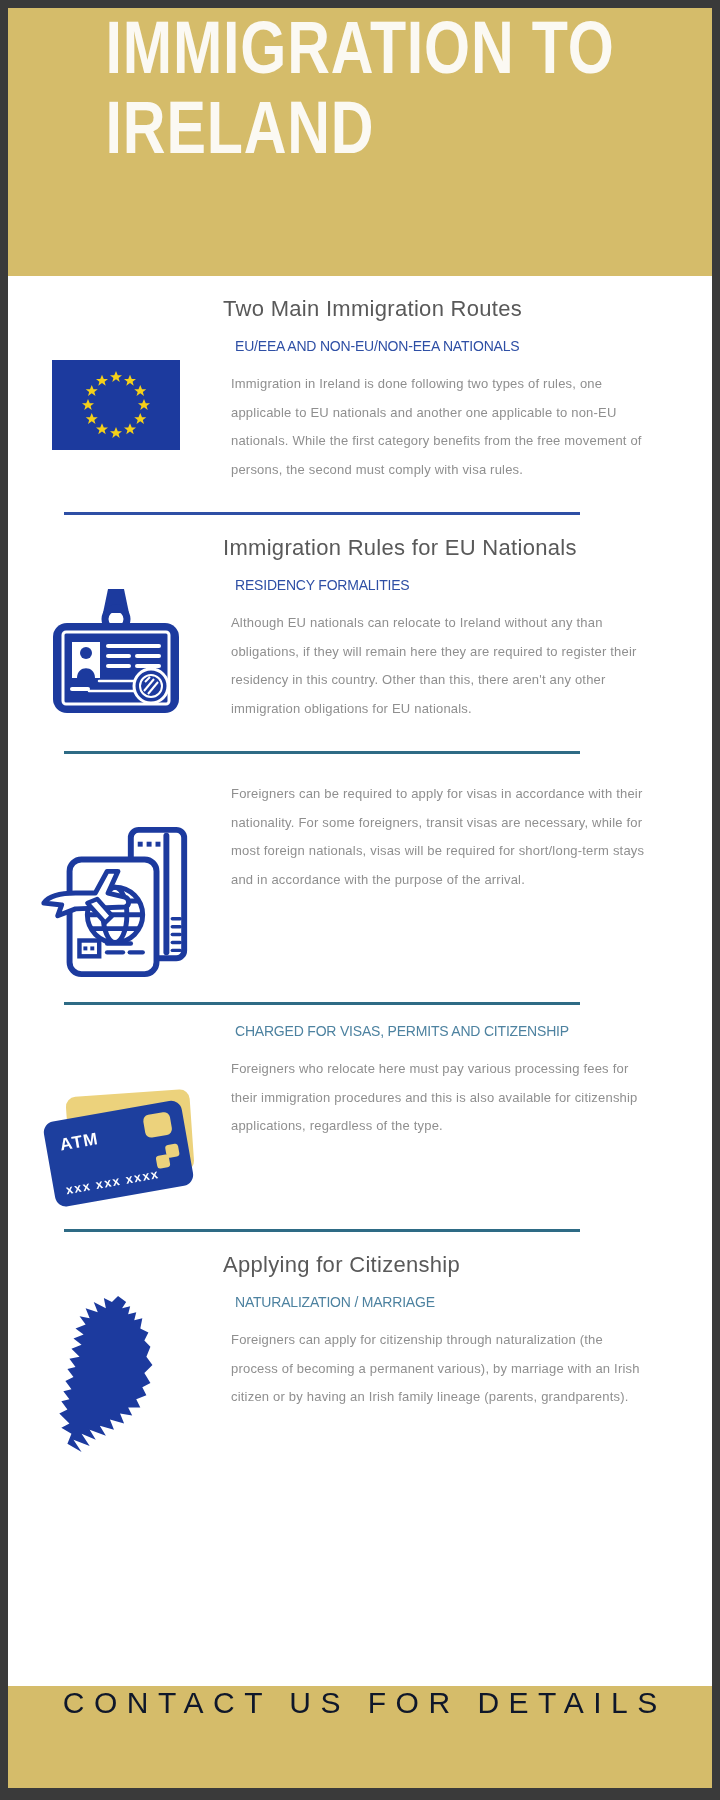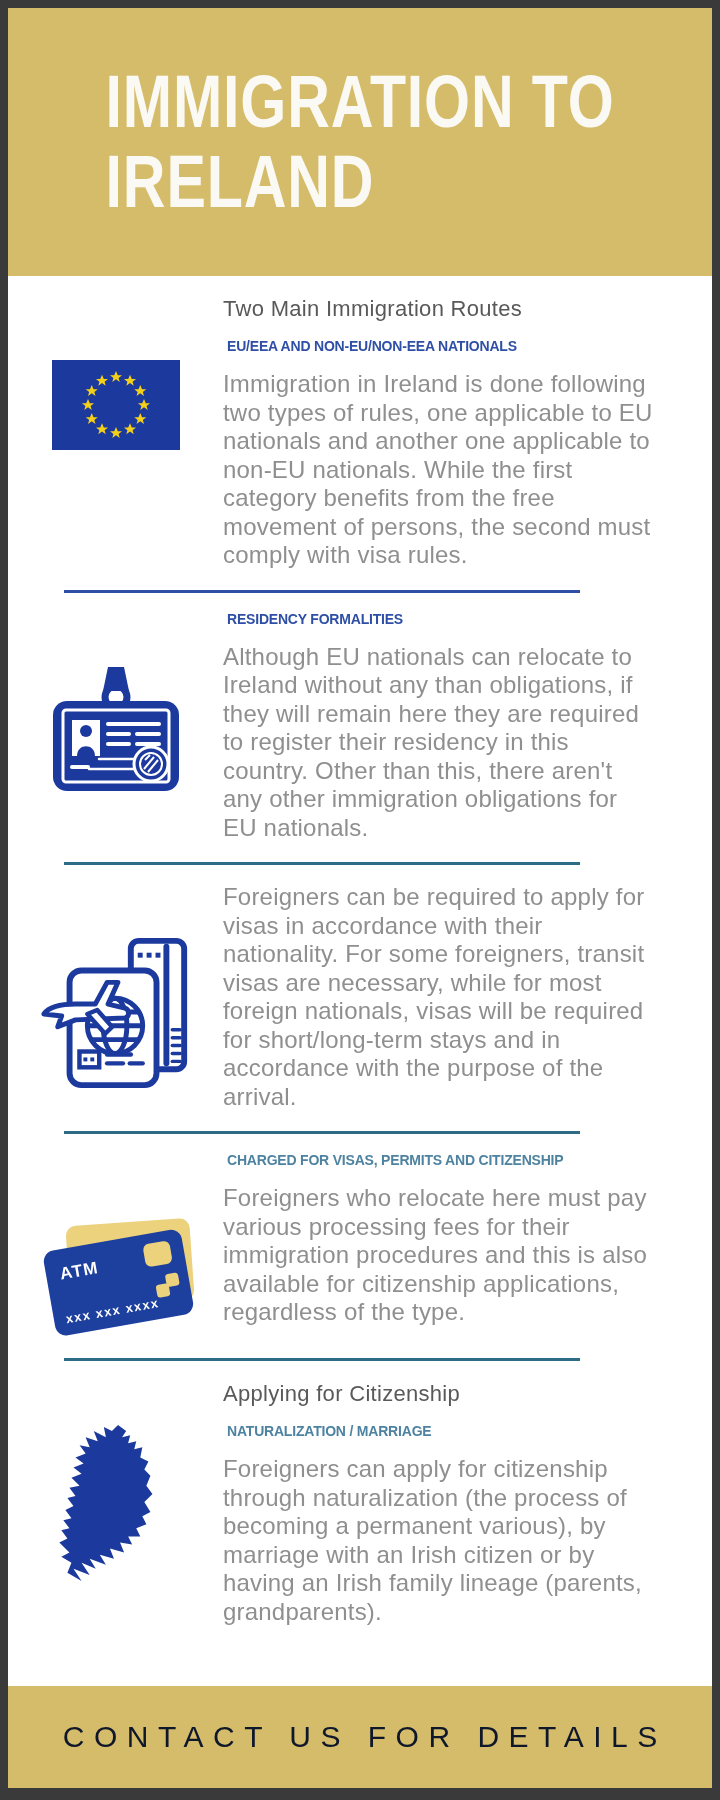--- a/index.html
+++ b/index.html
@@ -6,35 +6,35 @@
     --gold:#d5bc6a; --frame:#3a3a3a; --heading-gray:#595959; --body-gray:#8f8f8f;
     --royal-blue:#2e4fa5; --teal-blue:#4d82a0; --divider-teal:#2e6b85;
     --icon-blue:#1c3a9e; --eu-star-yellow:#f5d019; --card-yellow:#ecd27c; --white:#ffffff;
   }
   *{box-sizing:border-box;}
   html,body{margin:0;padding:0;}
   body{font-family:"Liberation Sans",sans-serif;}
   .frame{width:720px;height:1800px;background:var(--frame);padding:8px 8px 12px 8px;}
   .inner{width:100%;height:100%;background:var(--white);display:flex;flex-direction:column;overflow:hidden;}
 
-  .banner{background:var(--gold);flex:none;display:flex;flex-direction:column;align-items:center;justify-content:center;}
+  .banner{background:var(--gold);flex:none;display:flex;flex-direction:column;align-items:center;}
   .banner.top{height:268px;}
   .banner.bottom{height:102px;margin-top:auto;}
   .title-line{display:block;color:#fbf9f3;font-weight:800;font-size:74px;line-height:80px;letter-spacing:1px;transform:scaleX(0.80);transform-origin:50% 50%;white-space:nowrap;}
   .cta{color:#0f172a;font-weight:400;font-size:30px;letter-spacing:9.5px;white-space:nowrap;text-indent:9.5px;}
 
   main{flex:none;display:flex;flex-direction:column;background:var(--white);}
   .section{display:flex;padding:18px 36px 20px 0;}
   .icon-col{width:215px;flex:none;display:flex;justify-content:center;align-items:flex-start;}
   .text-col{flex:1;max-width:433px;}
   h2{margin:0 0 14px 0;font-size:22px;line-height:30px;font-weight:400;color:var(--heading-gray);letter-spacing:0.3px;}
-  .subtitle{margin:0 0 16px 4px;font-size:14px;letter-spacing:-0.2px;white-space:nowrap;font-weight:700;}
+  .subtitle{margin:0 0 16px 12px;font-size:14px;letter-spacing:-0.2px;white-space:nowrap;font-weight:400;}
   .subtitle.royal{color:var(--royal-blue);}
   .subtitle.teal{color:var(--teal-blue);}
-  .body-text{margin:0;font-size:24px;line-height:28.5px;color:var(--body-gray);letter-spacing:0.2px;}
+  .body-text{margin:8px;font-size:13px;line-height:28.5px;color:var(--body-gray);letter-spacing:0.2px;}
   .divider{height:3px;width:516px;margin:0 0 0 56px;flex:none;}
   .divider.royal{background:var(--royal-blue);}
   .divider.teal{background:var(--divider-teal);}
 
   .pt66{padding-top:66px;} .pt52{padding-top:52px;} .pt46{padding-top:46px;} .pt62{padding-top:62px;} .pt44{padding-top:44px;}
   svg{display:block;}
 </style>
 </head>
 <body>
 
@@ -108,20 +108,21 @@
               <circle cx="110" cy="101" r="11" fill="none" stroke="#ffffff" stroke-width="2"></circle>
               <g stroke="#ffffff" stroke-width="2">
                 <line x1="103" y1="106" x2="113" y2="94"></line>
                 <line x1="107" y1="109" x2="117" y2="97"></line>
                 <line x1="104" y1="97" x2="109" y2="92"></line>
               </g>
             </svg>
           </span>
         </div>
         <div class="text-col">
+          <h2>Immigration Rules for EU Nationals</h2>
           <div class="subtitle royal">RESIDENCY FORMALITIES</div>
           <p class="body-text">Although EU nationals can relocate to Ireland without any than obligations, if they will remain here they are required to register their residency in this country. Other than this, there aren't any other immigration obligations for EU nationals.</p>
         </div>
       </section>
       <div class="divider teal"></div>
 
       <section class="section">
         <div class="icon-col pt46">
           <span>
             <svg width="168" height="164" viewBox="0 0 170 166">

